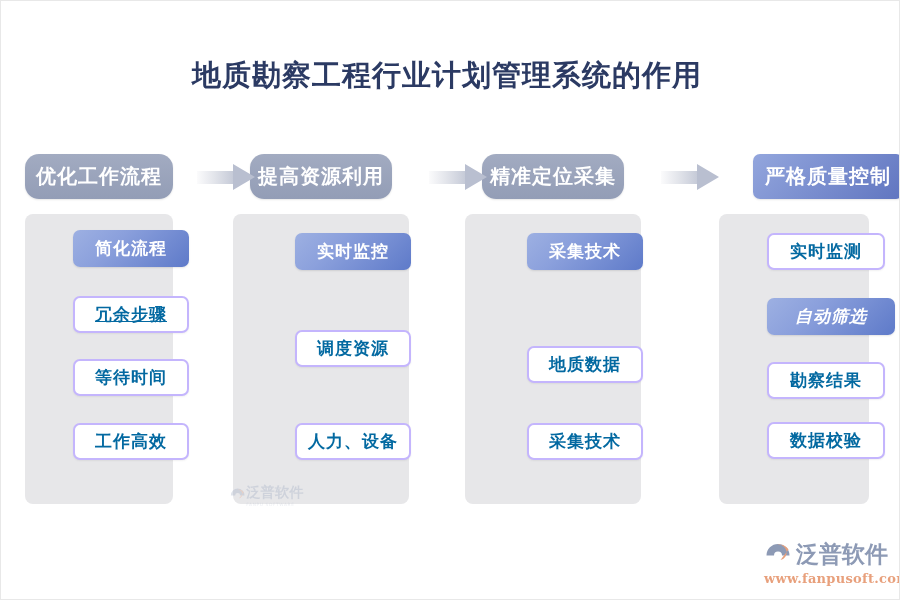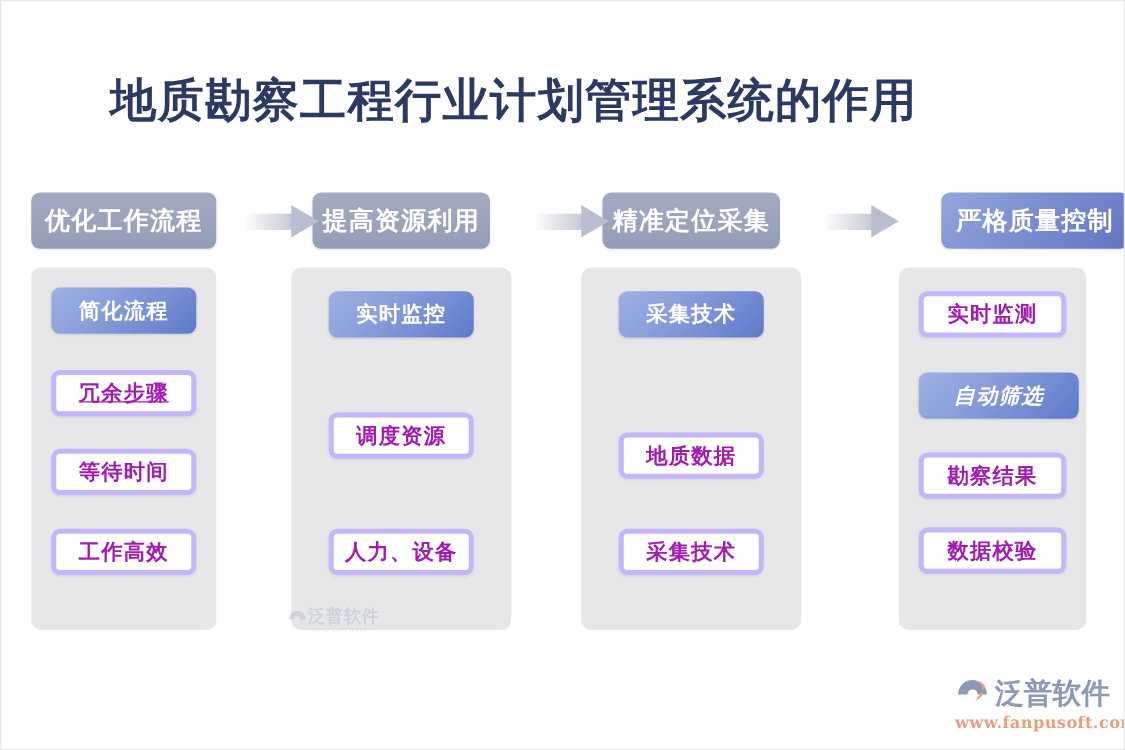--- a/index.html
+++ b/index.html
@@ -24,45 +24,47 @@
     height: 600px;
   }
 
   
   .page-title {
     position: absolute;
     left: 0;
     top: 55px;
     width: 820px;
     text-align: center;
-    font-size: 37px;
+    font-size: 29px;
     font-weight: bold;
     color: #2b3a63;
     letter-spacing: 1px;
     font-family: "DejaVu Serif", "Liberation Serif", serif;
+    padding-left: 36px;
   }
 
   
   .header-box {
     position: absolute;
     top: 153px;
     height: 45px;
     border-radius: 7px;
     display: flex;
     align-items: center;
     justify-content: center;
     color: #ffffff;
     font-size: 20px;
     font-weight: bold;
     letter-spacing: 1px;
     box-shadow: 0 1px 2px rgba(0,0,0,0.10);
     font-family: "DejaVu Serif", "Liberation Serif", serif;
   }
   .header-gray {
     background: linear-gradient(180deg, #a2abc1 0%, #939db6 100%);
+    border-radius: 14px;
   }
   .header-blue {
     background: linear-gradient(135deg, #93a6dd 0%, #6075c0 100%);
   }
 
   
   .arrow {
     position: absolute;
     top: 163px;
     height: 26px;
@@ -102,25 +104,26 @@
     height: 37px;
     border-radius: 7px;
     display: flex;
     align-items: center;
     justify-content: center;
     font-size: 17px;
     font-weight: bold;
     letter-spacing: 1px;
     box-sizing: border-box;
     font-family: "DejaVu Serif", "Liberation Serif", serif;
+    margin-left: 32px;
   }
   .item-plain {
     background: #ffffff;
-    border: 4px solid #c4b5fd;
-    color: #a21caf;
+    border: 2px solid #c4b5fd;
+    color: #0369a1;
     box-shadow: 0 1px 2px rgba(0,0,0,0.06);
   }
   .item-highlight {
     background: linear-gradient(135deg, #9db0e2 0%, #8ba0dc 35%, #5e7ac9 100%);
     color: #ffffff;
     border: none;
     box-shadow: 0 1px 2px rgba(0,0,0,0.10);
   }
 
   

